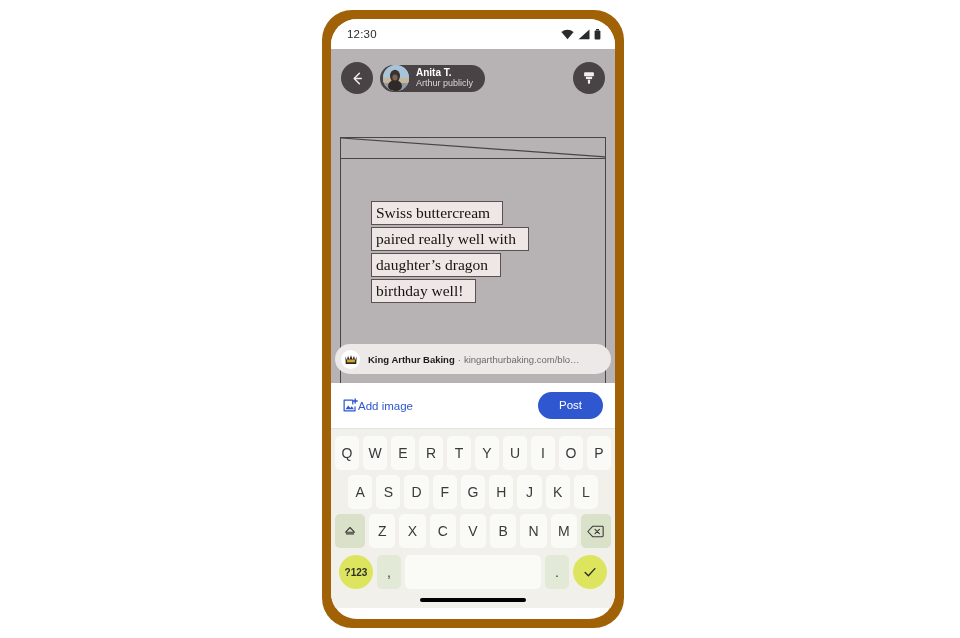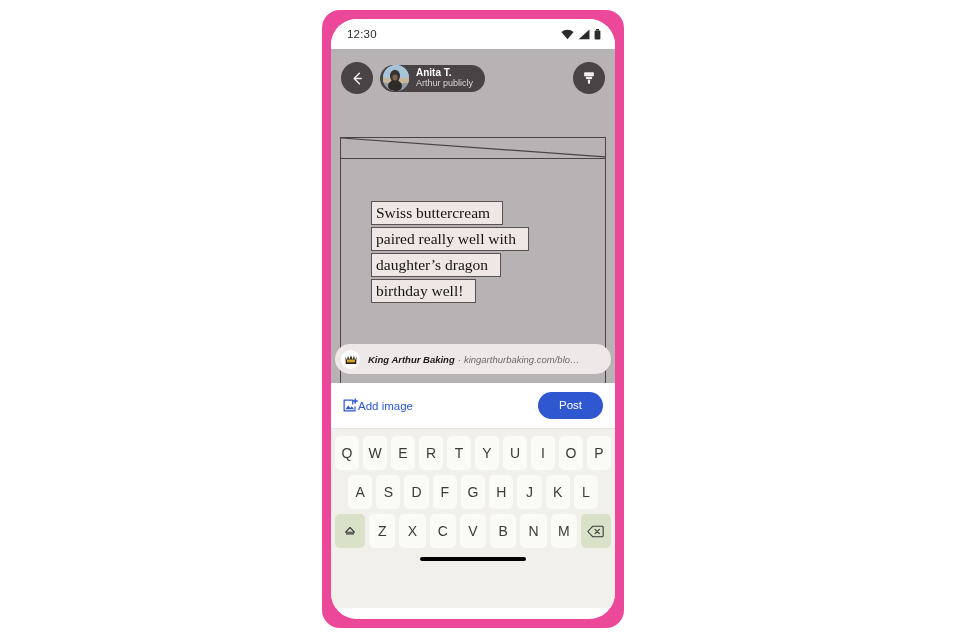--- a/index.html
+++ b/index.html
@@ -15,22 +15,22 @@
     position: relative;
   }
 
   
   #phone-frame {
     position: absolute;
     left: 322px;
     top: 10px;
     width: 302px;
     height: 618px;
-    background: #ec4899;
-    border-radius: 18px;
+    background: #a16207;
+    border-radius: 30px;
     box-sizing: border-box;
     padding: 9px;
   }
   #phone-screen {
     position: relative;
     width: 100%;
     height: 100%;
     background: #ffffff;
     border-radius: 26px;
     overflow: hidden;
@@ -174,21 +174,20 @@
     right: 4px;
     bottom: 9px;
     height: 30px;
     background: #ece9e8;
     border-radius: 16px;
     display: flex;
     align-items: center;
     padding: 0 10px 0 6px;
     box-sizing: border-box;
     z-index: 6;
-    font-style: italic;
   }
   #link-favicon {
     width: 19px;
     height: 19px;
     border-radius: 50%;
     background: #ffffff;
     display: flex;
     align-items: center;
     justify-content: center;
     flex: 0 0 auto;
@@ -439,18 +438,29 @@
         <div class="key">N</div>
         <div class="key">M</div>
         <div class="key mod">
           <svg width="17" height="13" viewBox="0 0 20 15">
             <path d="M6.6 1.4h11.4a1 1 0 0 1 1 1v10.2a1 1 0 0 1-1 1H6.6L1 7.5Z" fill="none" stroke="#3a3a38" stroke-width="1.3" stroke-linejoin="round"></path>
             <path d="M9.4 5 14.6 10M14.6 5 9.4 10" stroke="#3a3a38" stroke-width="1.3" stroke-linecap="round"></path>
           </svg>
         </div>
       </div>
 
+      <div class="kb-row" id="kb-bottom-row">
+        <div class="key numkey">?123</div>
+        <div class="key punct">,</div>
+        <div class="key space"></div>
+        <div class="key punct">.</div>
+        <div class="key pill">
+          <svg width="16" height="16" viewBox="0 0 18 18">
+            <path d="M3.5 9.5 7.2 13.2 14.5 5.2" stroke="#2f2f2a" stroke-width="1.6" fill="none" stroke-linecap="round" stroke-linejoin="round"></path>
+          </svg>
+        </div>
+      </div>
 
       <div id="home-indicator"></div>
     </div>
 
   </div>
 </div>
 
 </body></html>

